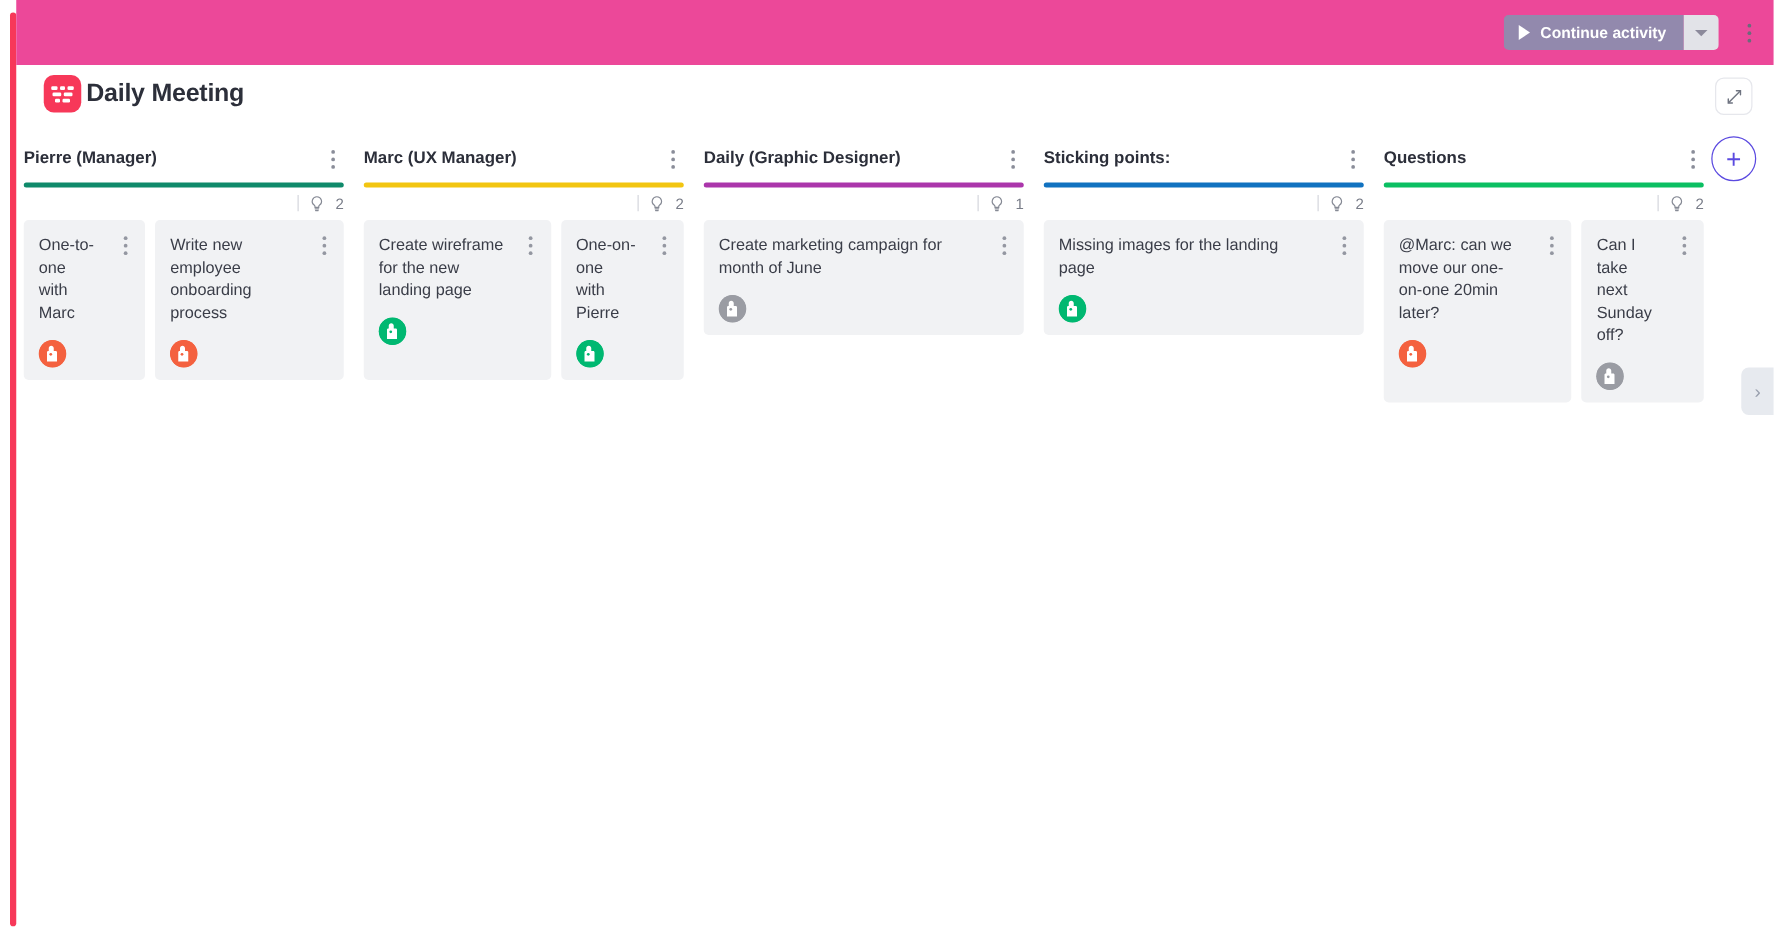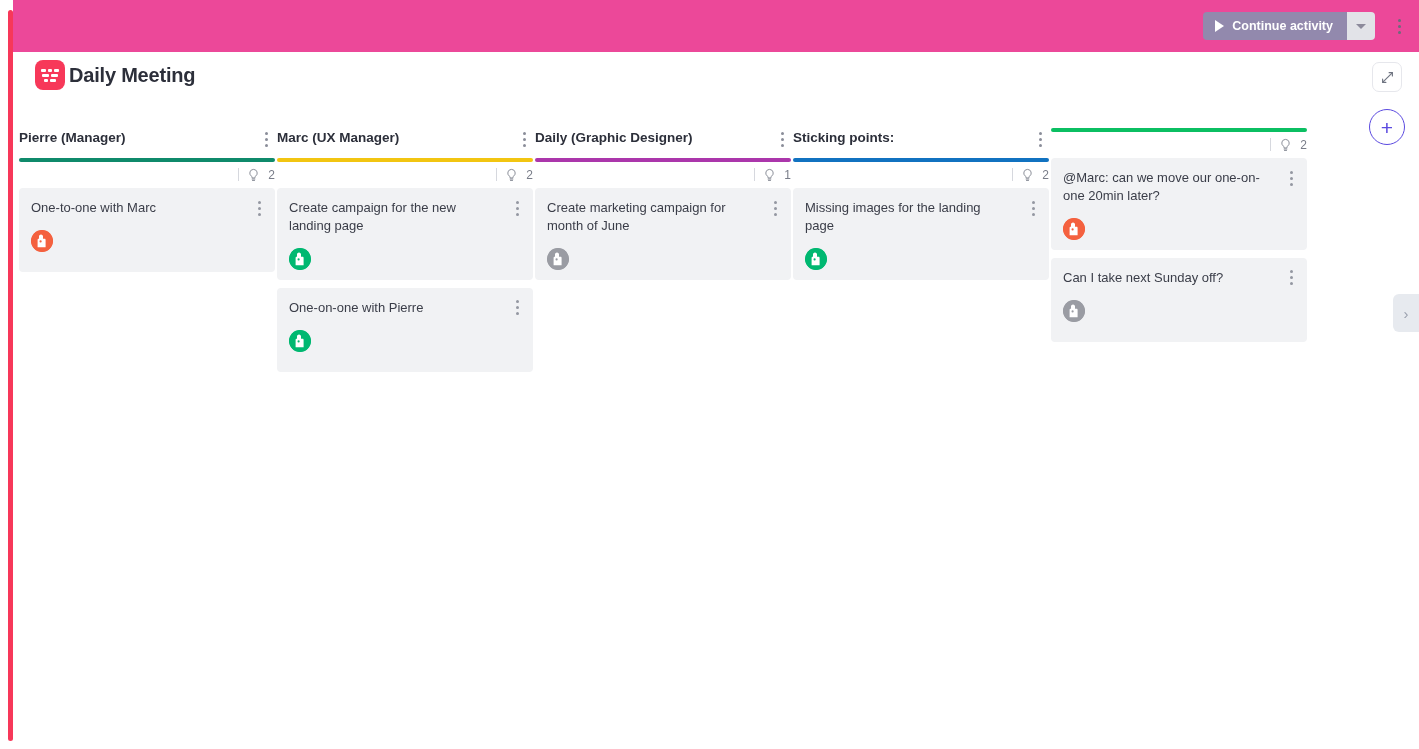--- a/index.html
+++ b/index.html
@@ -94,42 +94,42 @@
   .edge-tab {
     position: absolute; right: 0; top: 294px;
     width: 26px; height: 38px;
     background: #e7eaef; border-radius: 6px 0 0 6px;
     display: flex; align-items: center; justify-content: center;
     cursor: pointer; color: #9aa0ae; font-size: 15px;
   }
 
   
   .board {
-    position: absolute; left: 19px; top: 128px;
+    position: absolute; left: 19px; top: 116px;
     width: 1350px; height: 600px;
-    display: flex; gap: 2px;
+    display: flex; gap: 16px;
   }
   .column { width: 256px; flex: 0 0 256px; }
   .col-head { display: flex; align-items: flex-start; justify-content: space-between; height: 30px; }
   .col-title { font-size: 13.5px; font-weight: bold; color: #2c2f3a; padding-top: 2px; }
   .col-kebab {
     width: 18px; height: 22px; display: flex; flex-direction: column;
     align-items: center; justify-content: center; gap: 3px; cursor: pointer;
   }
   .col-kebab i { width: 3px; height: 3px; border-radius: 50%; background: #8a8d99; display:block; }
   .col-bar { height: 4px; border-radius: 2px; width: 100%; }
   .col-meta {
     display: flex; align-items: center; justify-content: flex-end;
     gap: 6px; height: 22px; padding-top: 3px;
   }
   .meta-sep { width: 1px; height: 13px; background: #d6d8de; margin-right: 2px; }
   .meta-count { font-size: 12px; color: #787c88; min-width: 9px; text-align: right; }
 
   
-  .cards { margin-top: 4px; display: flex; flex-direction: column; gap: 8px; }
+  .cards { margin-top: 4px; display: flex; flex-direction: row; gap: 8px; }
   .card {
     background: #f1f2f4; border-radius: 4px;
     padding: 11px 12px 10px 12px;
     position: relative; cursor: pointer; min-height: 84px;
   }
   .card-text {
     font-size: 13px; color: #3a3d48; line-height: 1.38;
     padding-right: 26px; min-height: 18px;
   }
   .card-kebab {
@@ -229,20 +229,35 @@
               <i></i>
             </div>
             <div class="avatar" style="background:#f4613f">
               <svg width="22" height="22" viewBox="0 0 22 22">
                 <circle cx="11" cy="11" r="11" fill="#f4613f"></circle>
                 <path d="M8 6.5c0-1 .9-1.9 2-1.9s2 .9 2 1.9v2.2h1.6c.6 0 1 .5 1 1.1v7.4H6.6V9.8c0-.6.4-1.1 1-1.1H8V6.5z" fill="#ffffff"></path>
                 <circle cx="9.6" cy="11.4" r="1.1" fill="#f4613f"></circle>
               </svg>
             </div>
           </div>
+          <div class="card">
+            <div class="card-text">Write new employee onboarding process</div>
+            <div class="card-kebab">
+              <i></i>
+              <i></i>
+              <i></i>
+            </div>
+            <div class="avatar" style="background:#f4613f">
+              <svg width="22" height="22" viewBox="0 0 22 22">
+                <circle cx="11" cy="11" r="11" fill="#f4613f"></circle>
+                <path d="M8 6.5c0-1 .9-1.9 2-1.9s2 .9 2 1.9v2.2h1.6c.6 0 1 .5 1 1.1v7.4H6.6V9.8c0-.6.4-1.1 1-1.1H8V6.5z" fill="#ffffff"></path>
+                <circle cx="9.6" cy="11.4" r="1.1" fill="#f4613f"></circle>
+              </svg>
+            </div>
+          </div>
         </div>
       </div>
       <div class="column">
         <div class="col-head">
           <div class="col-title">Marc (UX Manager)</div>
           <div class="col-kebab">
             <i></i>
             <i></i>
             <i></i>
           </div>
@@ -251,21 +266,21 @@
         <div class="col-meta">
           <span class="meta-sep"></span>
           <svg width="13" height="14" viewBox="0 0 14 16">
             <path d="M7 1.6a4.2 4.2 0 0 0-2.5 7.6c.5.4.8 1 .8 1.6v.6h3.4v-.6c0-.6.3-1.2.8-1.6A4.2 4.2 0 0 0 7 1.6z" fill="none" stroke="#868a95" stroke-width="1.1"></path>
             <path d="M5.4 12.6h3.2M5.8 14.2h2.4" stroke="#868a95" stroke-width="1.1" stroke-linecap="round"></path>
           </svg>
           <span class="meta-count">2</span>
         </div>
         <div class="cards">
           <div class="card">
-            <div class="card-text">Create campaign for the new landing page</div>
+            <div class="card-text">Create wireframe for the new landing page</div>
             <div class="card-kebab">
               <i></i>
               <i></i>
               <i></i>
             </div>
             <div class="avatar" style="background:#00b871">
               <svg width="22" height="22" viewBox="0 0 22 22">
                 <circle cx="11" cy="11" r="11" fill="#00b871"></circle>
                 <path d="M8 6.5c0-1 .9-1.9 2-1.9s2 .9 2 1.9v2.2h1.6c.6 0 1 .5 1 1.1v7.4H6.6V9.8c0-.6.4-1.1 1-1.1H8V6.5z" fill="#ffffff"></path>
                 <circle cx="9.6" cy="11.4" r="1.1" fill="#00b871"></circle>
@@ -355,20 +370,28 @@
               <svg width="22" height="22" viewBox="0 0 22 22">
                 <circle cx="11" cy="11" r="11" fill="#00b871"></circle>
                 <path d="M8 6.5c0-1 .9-1.9 2-1.9s2 .9 2 1.9v2.2h1.6c.6 0 1 .5 1 1.1v7.4H6.6V9.8c0-.6.4-1.1 1-1.1H8V6.5z" fill="#ffffff"></path>
                 <circle cx="9.6" cy="11.4" r="1.1" fill="#00b871"></circle>
               </svg>
             </div>
           </div>
         </div>
       </div>
       <div class="column">
+        <div class="col-head">
+          <div class="col-title">Questions</div>
+          <div class="col-kebab">
+            <i></i>
+            <i></i>
+            <i></i>
+          </div>
+        </div>
         <div class="col-bar" style="background: rgb(11, 191, 98);"></div>
         <div class="col-meta">
           <span class="meta-sep"></span>
           <svg width="13" height="14" viewBox="0 0 14 16">
             <path d="M7 1.6a4.2 4.2 0 0 0-2.5 7.6c.5.4.8 1 .8 1.6v.6h3.4v-.6c0-.6.3-1.2.8-1.6A4.2 4.2 0 0 0 7 1.6z" fill="none" stroke="#868a95" stroke-width="1.1"></path>
             <path d="M5.4 12.6h3.2M5.8 14.2h2.4" stroke="#868a95" stroke-width="1.1" stroke-linecap="round"></path>
           </svg>
           <span class="meta-count">2</span>
         </div>
         <div class="cards">

